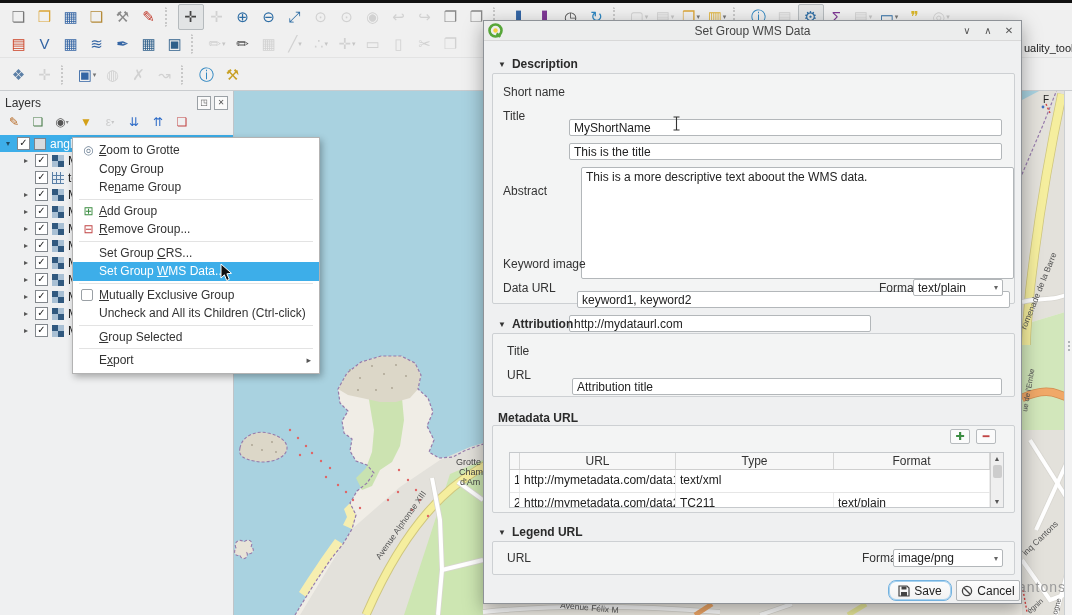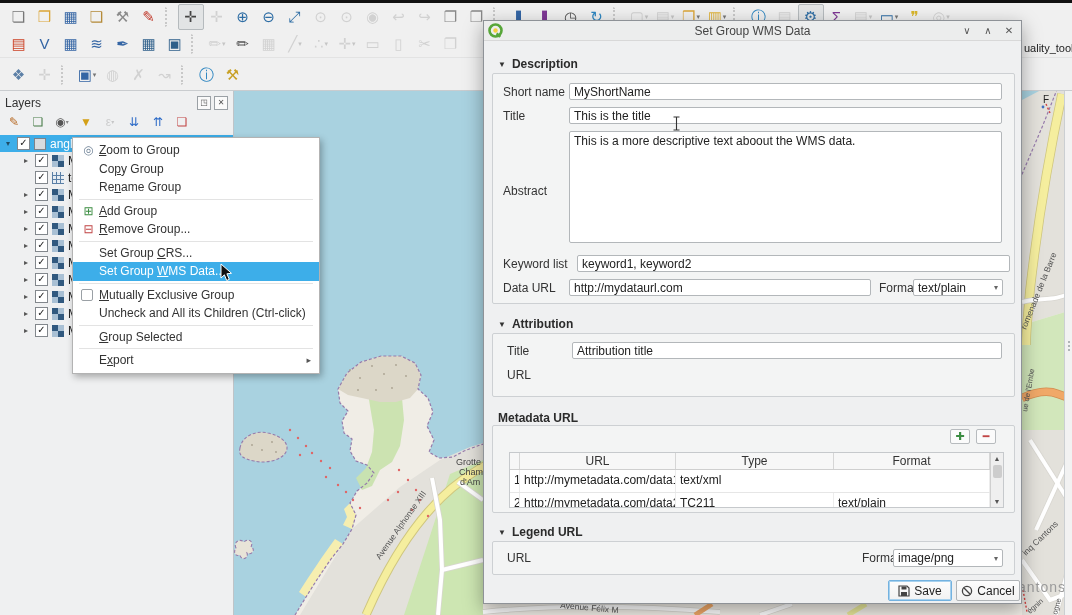--- a/index.html
+++ b/index.html
@@ -70,21 +70,21 @@
     border:1px solid #8e9297;box-shadow:0 6px 18px rgba(0,0,0,.35);box-sizing:border-box;z-index:9;}
   #dlg-titlebar{position:absolute;left:0;top:0;right:0;height:19px;background:#eceded;border-bottom:1px solid #d8d8d8;display:flex;align-items:center;}
   #dlg-title{position:absolute;left:0;right:0;text-align:center;font-size:12px;color:#444;}
   #dlg-logo{position:absolute;left:4px;top:2px;}
   .dlg-ctrls{position:absolute;right:6px;top:0;height:19px;display:flex;gap:9px;align-items:center;z-index:2;}
   .dlg-ctrl{font-size:10px;color:#555;width:12px;text-align:center;}
   .sechdr{position:absolute;left:14px;display:flex;align-items:center;gap:6px;font-weight:bold;font-size:12px;color:#2b2b2b;}
   .sechdr .arr{font-size:8px;color:#333;}
   .gbox{position:absolute;left:8px;width:523px;background:#f3f4f4;border:1px solid #cdd0d3;border-radius:2px;box-sizing:border-box;}
   .flabel{position:absolute;font-size:12px;color:#333;white-space:nowrap;}
-  .fwrap{position:absolute;box-sizing:border-box;}
+  .fwrap{position:absolute;box-sizing:border-box;margin-top:36px;}
   .fwrap input{width:100%;height:100%;box-sizing:border-box;border:1px solid #b3b7ba;border-radius:2px;background:#fff;
      font-family:"Liberation Sans",sans-serif;font-size:12px;color:#222;padding:0 4px;}
   .fwrap textarea{width:100%;height:100%;box-sizing:border-box;border:1px solid #b3b7ba;border-radius:2px;background:#fff;
      font-family:"Liberation Sans",sans-serif;font-size:12px;color:#222;padding:2px 4px;resize:none;}
   .combo{position:absolute;box-sizing:border-box;background:#fff;border:1px solid #b3b7ba;border-radius:2px;display:flex;align-items:center;padding:0 4px;}
   .combo .cval{flex:1;font-size:12px;color:#222;white-space:nowrap;overflow:hidden;}
   .combo .carr{font-size:8px;color:#666;margin-left:3px;}
   .mini-btn{position:absolute;width:20px;height:15px;background:#fbfbfb;border:1px solid #b7bbbe;border-radius:2px;
      display:flex;align-items:center;justify-content:center;font-size:11px;box-sizing:border-box;}
   
@@ -612,21 +612,21 @@
         <span class="lico ico-raster"></span>
         <span class="llabel">M</span>
       </div>
       </div>
   </div>
 
   <div id="context-menu">
 
   <div class="mi">
       <span class="mico" style="color: rgb(107, 127, 148);">◎</span>
-      <span class="mtext"><span></span><span class="mn">Z</span><span>oom to Group</span></span>
+      <span class="mtext"><span></span><span class="mn">Z</span><span>oom to Grotte</span></span>
       <span class="sub"></span>
     </div>
       <div class="mi">
       <span class="mico"></span>
       <span class="mtext"><span>Co</span><span class="mn">p</span><span>y Group</span></span>
       <span class="sub"></span>
     </div>
       <div class="mi">
       <span class="mico"></span>
       <span class="mtext"><span>Re</span><span class="mn">n</span><span>ame Group</span></span>
@@ -721,24 +721,24 @@
     <div class="gbox" style="top:52px;height:231px;">
       <span class="flabel" style="left:10px;top:11px;">Short name</span>
       <span class="fwrap" style="left:76px;top:9px;width:433px;height:17px;">
         <input value="MyShortName" style="">
       </span>
       <span class="flabel" style="left:10px;top:35px;">Title</span>
       <span class="fwrap" style="left:76px;top:33px;width:433px;height:17px;">
         <input value="This is the title" style="">
       </span>
       <span class="flabel" style="left:10px;top:110px;">Abstract</span>
-      <span class="fwrap" style="left:76px;top:57px;width:433px;height:112px;">
+      <span class="fwrap" style="left:88px;top:57px;width:433px;height:112px;">
         <textarea style="">This is a more descriptive text aboout the WMS data.</textarea>
       </span>
-      <span class="flabel" style="left:10px;top:183px;">Keyword list</span>
+      <span class="flabel" style="left:10px;top:183px;">Keyword image</span>
       <span class="fwrap" style="left:84px;top:181px;width:433px;height:17px;">
         <input value="keyword1, keyword2" style="">
       </span>
       <span class="flabel" style="left:10px;top:207px;">Data URL</span>
       <span class="fwrap" style="left:76px;top:205px;width:302px;height:17px;">
         <input value="http://mydataurl.com" style="">
       </span>
       <span class="flabel" style="left:386px;top:207px;">Format</span>
       <span class="combo" style="left:420px;top:205px;width:90px;height:17px;">
         <span class="cval">text/plain</span>
@@ -799,21 +799,21 @@
     </div>
     <div class="gbox" style="top:520px;height:34px;">
       <span class="flabel" style="left:14px;top:9px;">URL</span>
       <span class="flabel" style="left:369px;top:9px;">Format</span>
       <span class="combo" style="left:400px;top:7px;width:110px;height:18px;">
         <span class="cval">image/png</span>
         <span class="carr">▾</span>
       </span>
     </div>
 
-    <div class="dlg-btn default" style="left:404px;top:559px;">
+    <div class="dlg-btn default" style="left:404px;top:559px;border-radius:8px;">
       <svg width="12" height="12" viewBox="0 0 12 12">
         <path d="M1,1 h8 l2,2 v8 h-10 z" fill="none" stroke="#444" stroke-width="1.2"></path>
         <rect x="3" y="7" width="6" height="4" fill="#444"></rect>
           <rect x="3.5" y="1.5" width="5" height="3" fill="#444"></rect>
       </svg>
       <span>Save</span>
     </div>
     <div class="dlg-btn" style="left:472px;top:559px;">
       <svg width="12" height="12" viewBox="0 0 12 12">
         <circle cx="6" cy="6" r="4.6" fill="none" stroke="#444" stroke-width="1.3"></circle>

